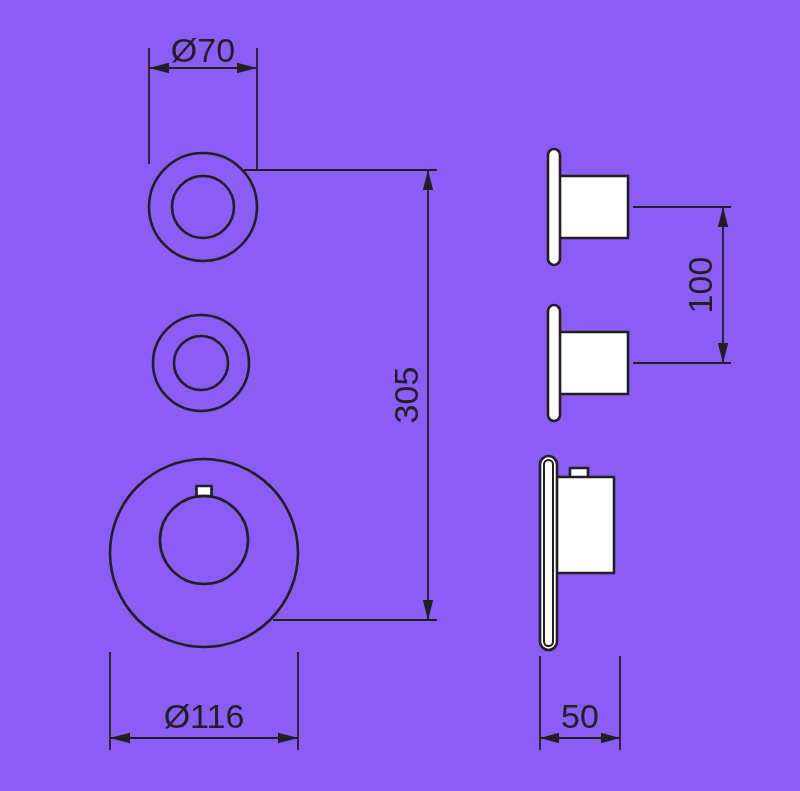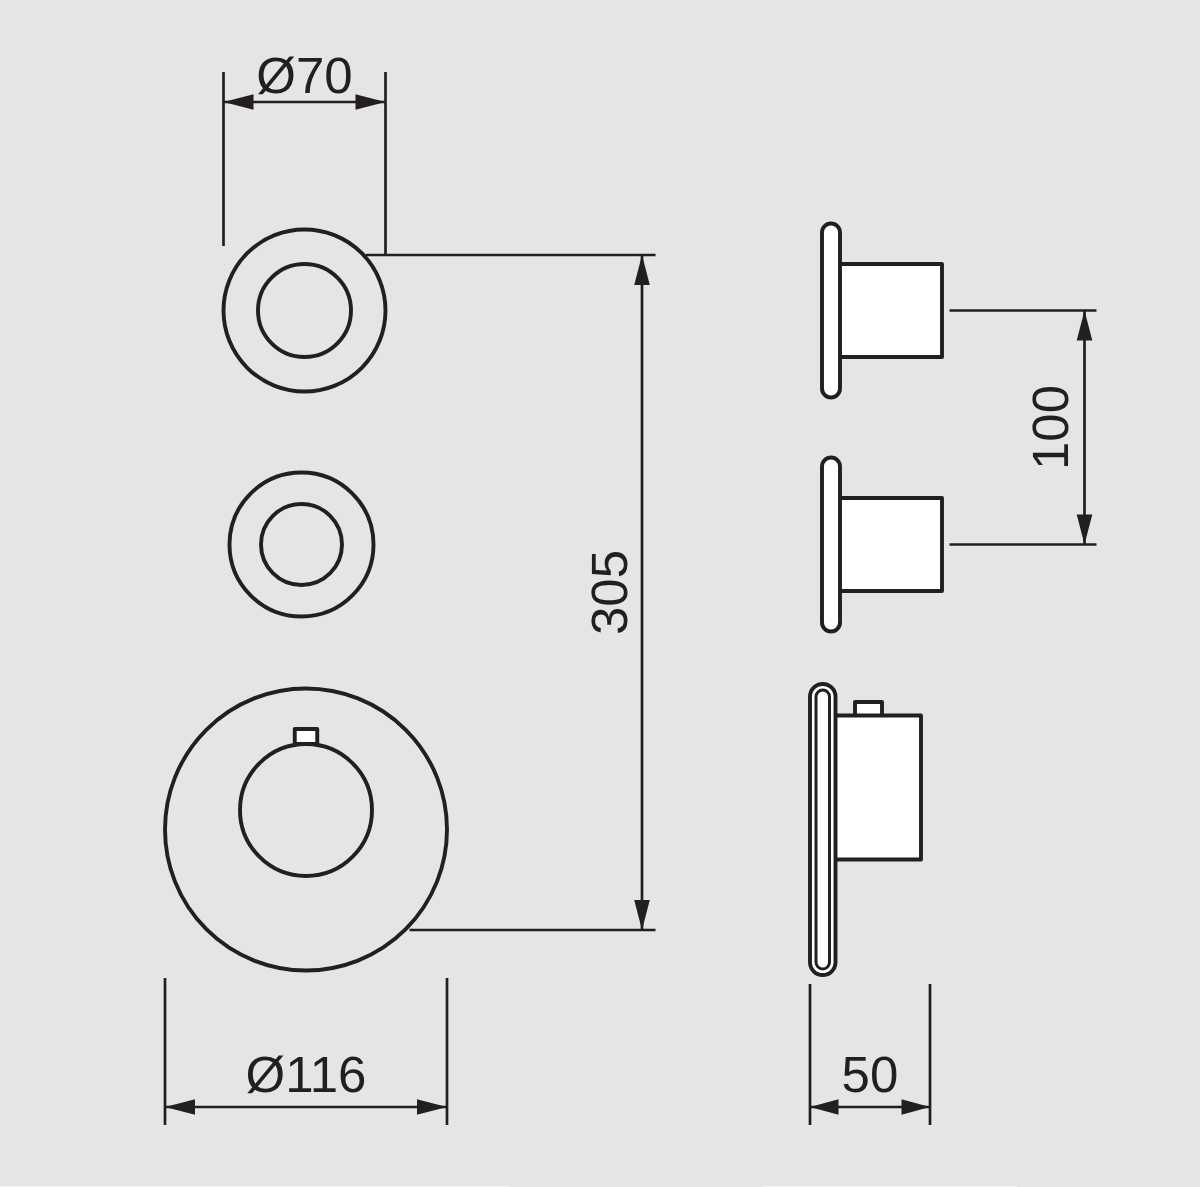--- a/index.html
+++ b/index.html
@@ -3,21 +3,21 @@
 <meta charset="utf-8">
 <style>
   html, body {
     margin: 0;
     padding: 0;
     background: #ffffff;
   }
   .page {
     width: 800px;
     height: 791px;
-    background: #e5e5e5;
+    background: #8b5cf6;
     position: relative;
     overflow: hidden;
   }
   svg { display: block; }
   .outline {
     fill: none;
     stroke: #231f20;
     stroke-width: 2.6;
     stroke-linecap: round;
     stroke-linejoin: round;

